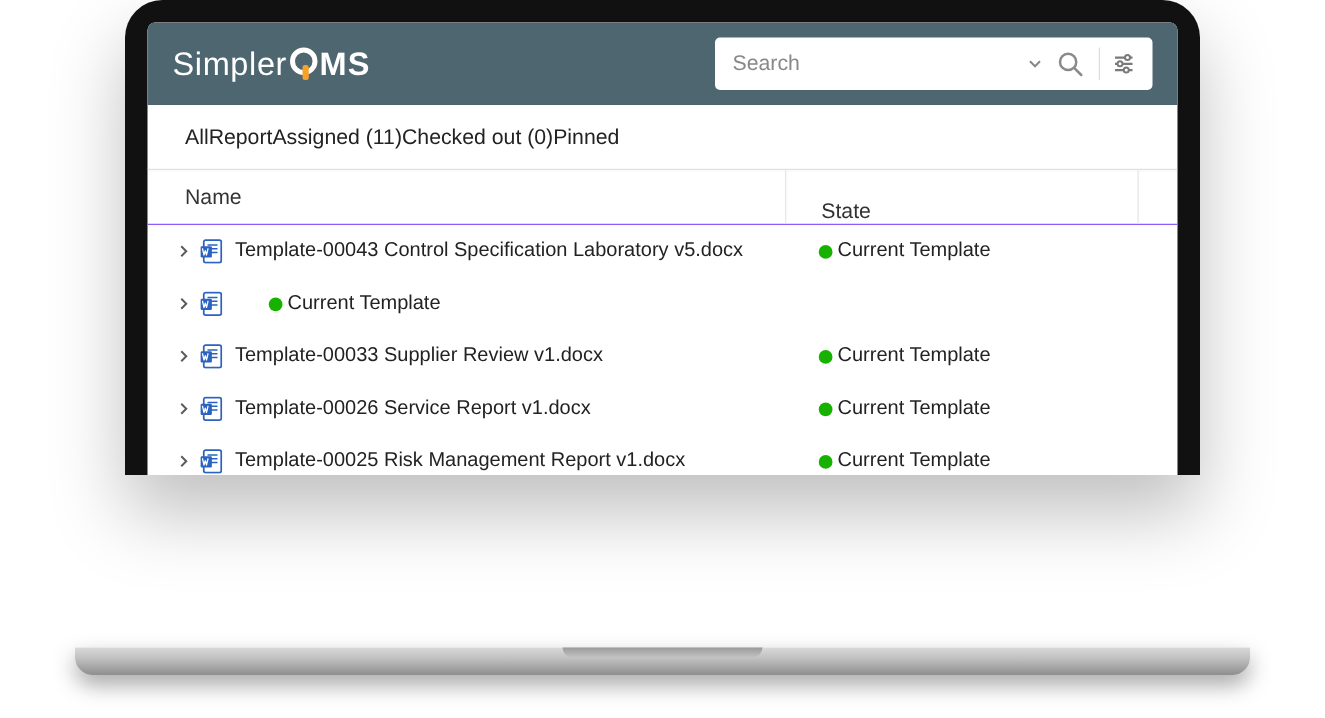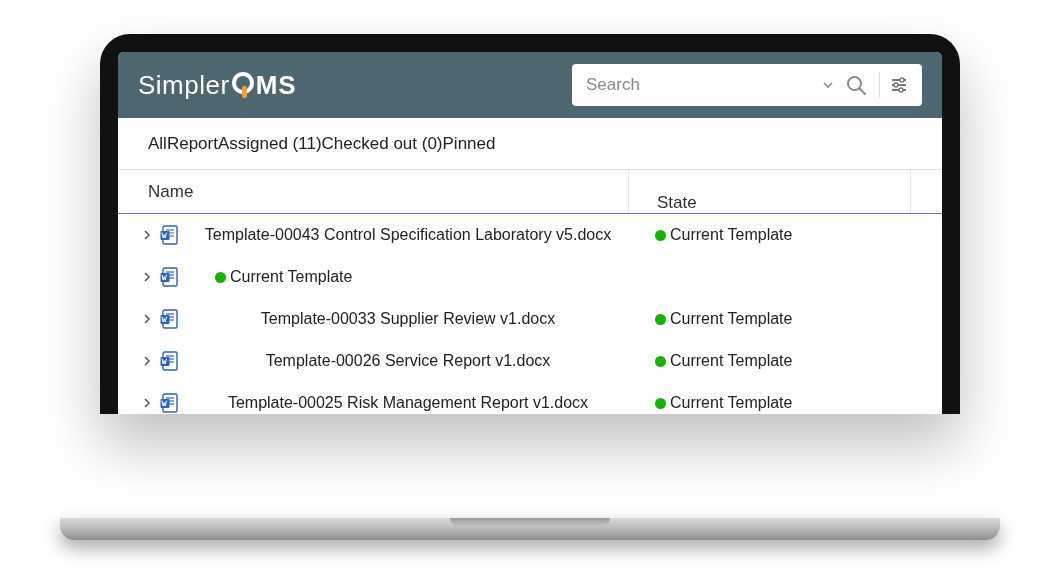--- a/index.html
+++ b/index.html
@@ -7,21 +7,21 @@
     font-family: "Segoe UI", Arial, sans-serif;
     background: #fff;
     width: 1060px;
     height: 574px;
     overflow: hidden;
     position: relative;
   }
 
   .laptop-frame {
     position: absolute;
-    top: 34px;
+    top: 0;
     left: 100px;
     width: 860px;
     height: 380px;
     background: #111;
     border-radius: 30px 30px 0 0;
     padding: 18px 18px 0 18px;
     box-shadow: 0 30px 60px rgba(0,0,0,0.25);
   }
   .laptop-base {
     position: absolute;
@@ -174,21 +174,20 @@
   }
   .group .line { flex:1; height:1px; background:#e8e8e8; margin-left:8px;}
 
   .list { padding: 0 20px 10px 20px; }
   .row {
     display:flex;
     align-items:center;
     height: 42px;
     font-size: 16px;
     color:#222;
-    text-align:center;
   }
   .row .caret {
     width: 18px;
     color:#5a5a5a;
     display:flex; align-items:center; justify-content:center;
     cursor:pointer;
   }
   .row .ficon {
     width: 22px;
     display:flex; align-items:center; justify-content:center;

